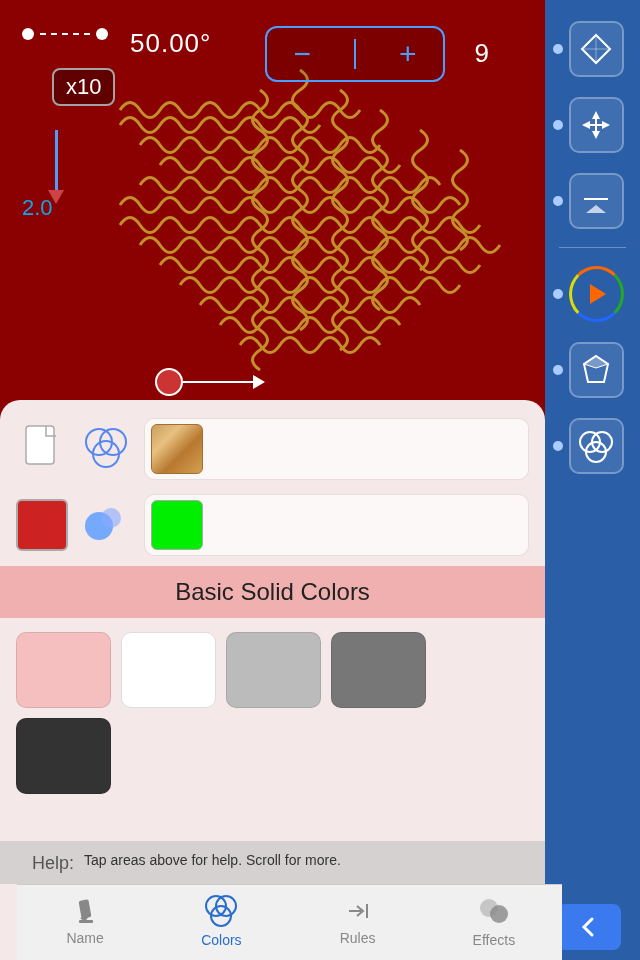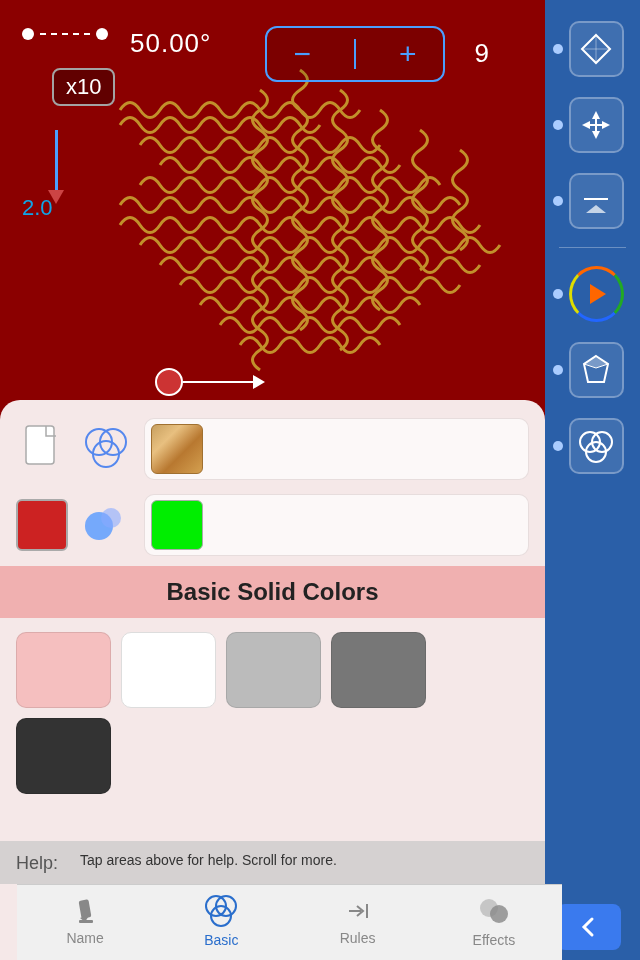--- a/index.html
+++ b/index.html
@@ -288,21 +288,21 @@
       background: #00ee00;
       border: 1px solid #aaaaaa;
     }
 
     
     .section-header {
       background: #f0b0b0;
       text-align: center;
       padding: 12px;
       font-size: 24px;
-      font-weight: 700;
+      font-weight: 400;
       color: #222;
     }
 
     
     .swatches-grid {
       display: flex;
       padding: 14px 16px;
       gap: 10px;
       flex-wrap: wrap;
     }
@@ -314,24 +314,24 @@
       border: 1px solid rgba(0,0,0,0.1);
       cursor: pointer;
     }
 
     
     .help-bar {
       position: absolute;
       bottom: 76px; left: 0;
       width: 545px;
       background: rgba(200,200,200,0.7);
-      padding: 10px 16px;
+      padding: 10px 32px;
       display: flex;
       align-items: flex-start;
-      gap: 22px;
+      gap: 10px;
     }
 
     .help-label {
       font-size: 18px;
       color: #555;
       font-weight: 500;
       white-space: nowrap;
       margin-top: 2px;
     }
 
@@ -588,21 +588,21 @@
       </svg>
       <span class="tab-label">Name</span>
     </div>
 
     <div class="tab-item active">
       <svg width="34" height="34" viewBox="0 0 34 34">
         <circle cx="12" cy="12" r="10" fill="none" stroke="#2a6ecc" stroke-width="2"></circle>
         <circle cx="22" cy="12" r="10" fill="none" stroke="#2a6ecc" stroke-width="2"></circle>
         <circle cx="17" cy="22" r="10" fill="none" stroke="#2a6ecc" stroke-width="2"></circle>
       </svg>
-      <span class="tab-label" style="color:#2a6ecc;">Basic</span>
+      <span class="tab-label" style="color:#2a6ecc;">Colors</span>
     </div>
 
     <div class="tab-item">
       <svg width="30" height="30" viewBox="0 0 30 30">
         <line x1="6" y1="15" x2="18" y2="15" stroke="#888" stroke-width="2"></line>
         <polyline points="14,10 20,15 14,20" fill="none" stroke="#888" stroke-width="2"></polyline>
         <line x1="24" y1="8" x2="24" y2="22" stroke="#888" stroke-width="2"></line>
       </svg>
       <span class="tab-label">Rules</span>
     </div>

